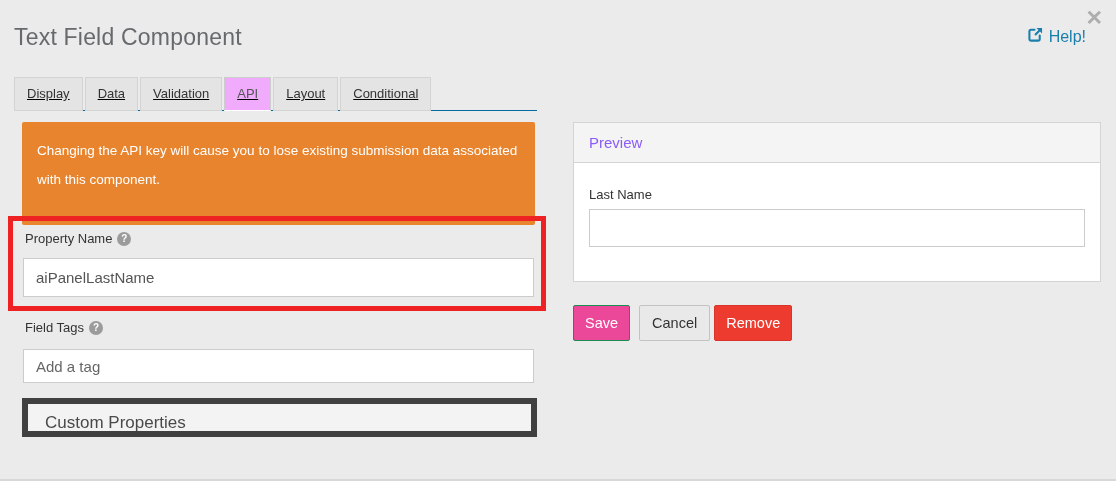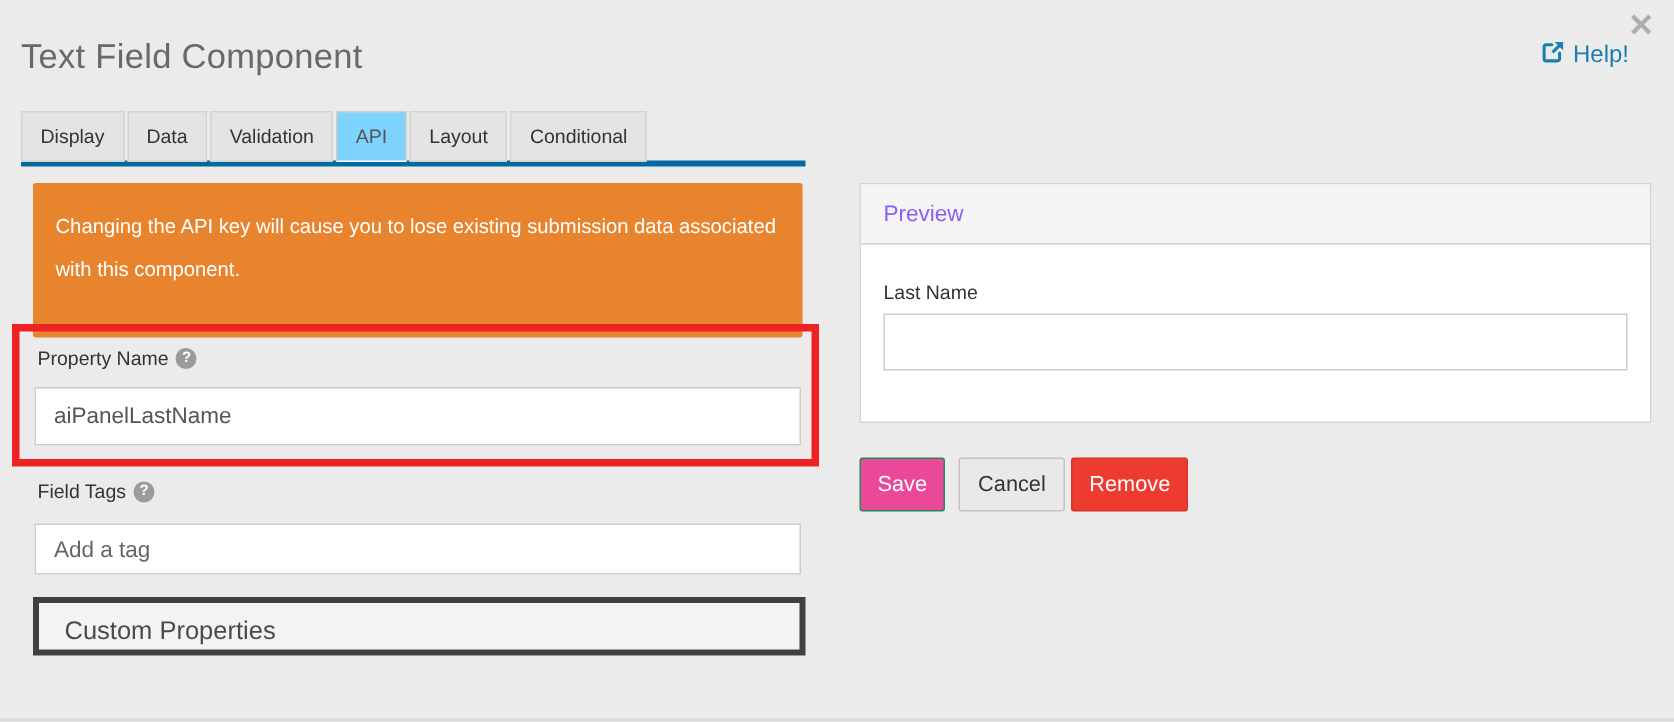--- a/index.html
+++ b/index.html
@@ -25,29 +25,30 @@
   .help-link .ext-icon { display:block; }
   .page-title {
     position:absolute; left:14px; top:24px;
     font-size:23px; font-weight:400; color:#666a6d; letter-spacing:0.2px;
   }
 
   
   .tabs {
     position:absolute; left:14px; top:77px; width:523px; height:34px;
     display:flex; align-items:flex-end; list-style:none;
-    border-bottom:4px solid #0369a1;
+    border-bottom:1px solid #0369a1;
+    text-decoration:underline;
   }
   .tab {
     background:#e4e4e4; border:1px solid #d3d3d3;
     padding:8px 12px 9px; font-size:13px; color:#333;
     margin-right:2px; margin-bottom:-1px; cursor:pointer; white-space:nowrap;
   }
   .tab.active {
-    background:#7dd3fc; border-color:#cccccc; border-bottom-color:#fff;
+    background:#f0abfc; border-color:#cccccc; border-bottom-color:#fff;
     color:#555; z-index:2;margin-top:26px;
   }
 
   
   .alert-warning {
     position:absolute; left:22px; top:122px; width:513px; height:103px;
     background:#e8842e; border-radius:2px; color:#fff;
     font-size:13.5px; line-height:29px; padding:14px 15px 0;
   }
   .highlight-box {
@@ -67,21 +68,21 @@
   .txt-input {
     position:absolute; background:#fff; border:1px solid #ccc;
     font-family:"Liberation Sans", sans-serif;
     font-size:15px; color:#555; padding:0 12px; outline:none;
   }
   .txt-input::placeholder { color:#666; opacity:1; }
   #property-input { left:23px; top:258px; width:511px; height:39px; z-index:7; }
   #tag-input { left:23px; top:349px; width:511px; height:34px; }
   .custom-props {
     position:absolute; left:22px; top:398px; width:515px; height:39px;
-    background:#f3f3f3; border:4px solid #404040;
+    background:#f3f3f3; border:6px solid #404040;
     font-size:17px; color:#4a4a4a; line-height:37px; padding-left:17px;
     cursor:pointer;
   }
 
   
   .preview-panel {
     position:absolute; left:573px; top:122px; width:528px; height:160px;
     background:#fff; border:1px solid #d4d4d4;
   }
   .preview-header {

